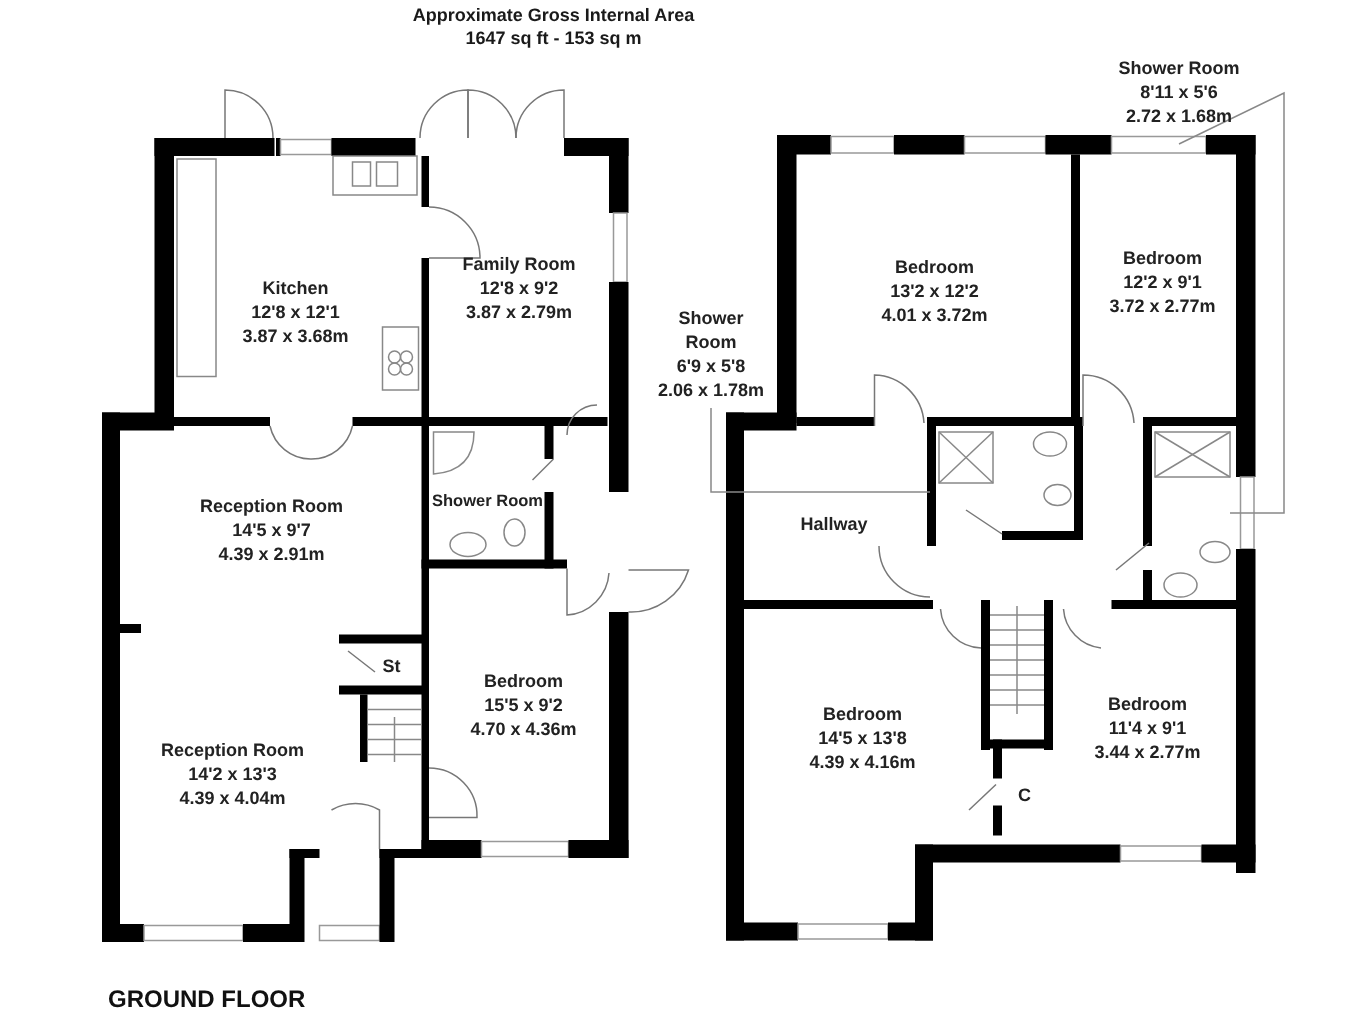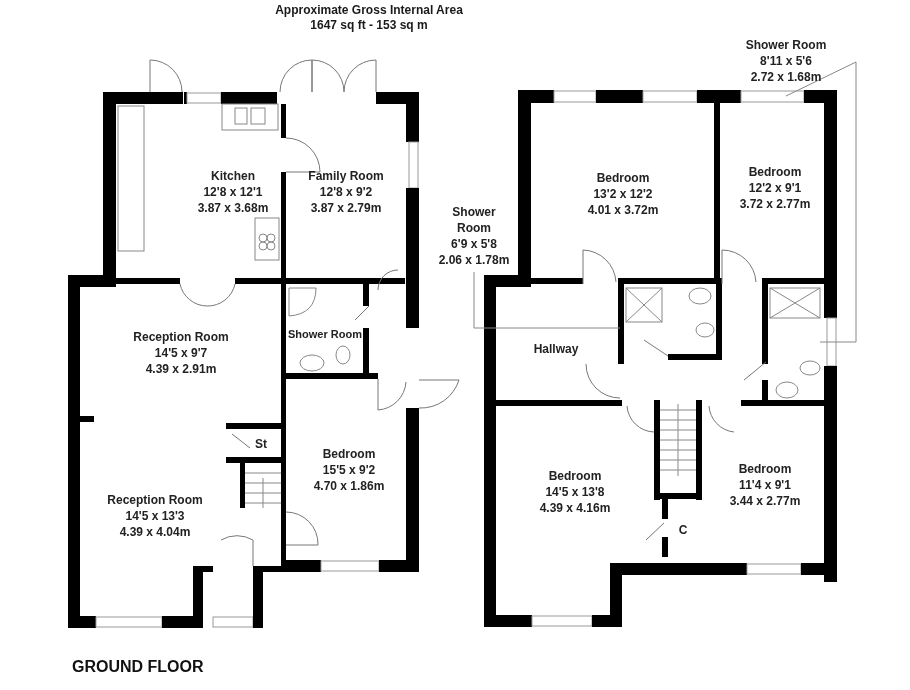--- a/index.html
+++ b/index.html
@@ -170,21 +170,21 @@
     <path class="door" d="M722 284 L722 250 A34 34 0 0 1 756 282"></path>
     <path class="door" d="M586 364 A34 34 0 0 0 620 398"></path>
     <path class="door" d="M644 340 L668 356"></path>
     <path class="door" d="M766 362 L744 380"></path>
     <path class="door" d="M627 406 A28 28 0 0 0 654 432"></path>
     <path class="door" d="M709 406 A28 28 0 0 0 734 432"></path>
     <path class="door" d="M664 523 L646 540"></path>
   </g>
 </svg>
 
-<div class="lbl" style="left:197px;top:168px;margin-left:36px;">
+<div class="lbl" style="left:197px;top:184px;">
   <div>Kitchen</div>
   <div>12'8 x 12'1</div>
   <div>3.87 x 3.68m</div>
 </div>
 <div class="lbl" style="left:346px;top:168px;">
   <div>Family Room</div>
   <div>12'8 x 9'2</div>
   <div>3.87 x 2.79m</div>
 </div>
 <div class="lbl" style="left:181px;top:329px;">
@@ -194,25 +194,25 @@
 </div>
 <div class="lbl" style="left:325px;top:326px;font-size:11px;">
   <div>Shower Room</div>
 </div>
 <div class="lbl" style="left:261px;top:436px;">
   <div>St</div>
 </div>
 <div class="lbl" style="left:349px;top:446px;">
   <div>Bedroom</div>
   <div>15'5 x 9'2</div>
-  <div>4.70 x 1.86m</div>
+  <div>4.70 x 4.36m</div>
 </div>
 <div class="lbl" style="left:155px;top:492px;">
   <div>Reception Room</div>
-  <div>14'5 x 13'3</div>
+  <div>14'2 x 13'3</div>
   <div>4.39 x 4.04m</div>
 </div>
 
 <div class="lbl" style="left:623px;top:170px;">
   <div>Bedroom</div>
   <div>13'2 x 12'2</div>
   <div>4.01 x 3.72m</div>
 </div>
 <div class="lbl" style="left:775px;top:164px;">
   <div>Bedroom</div>

